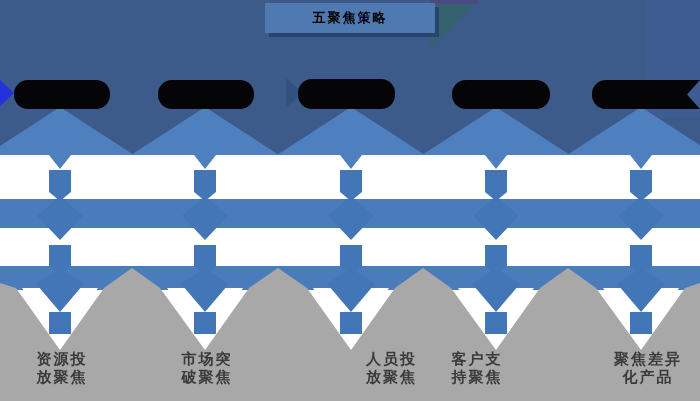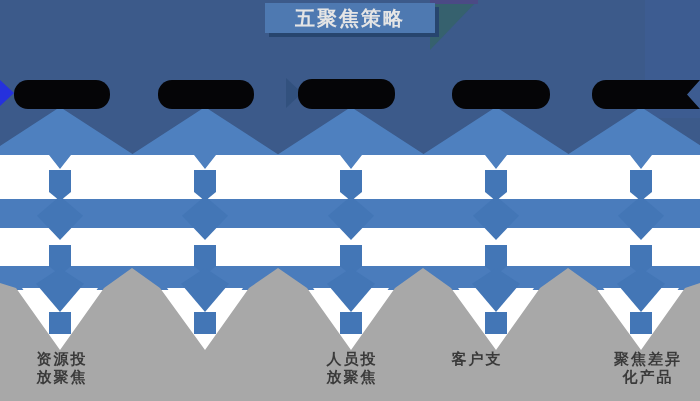--- a/index.html
+++ b/index.html
@@ -55,27 +55,27 @@
   .pointer-left{position:absolute;left:0;top:80px;width:14px;height:26px;background:var(--pointer_blue);
     clip-path:polygon(0 0,100% 50%,0 100%);}
   .pointer-mid{position:absolute;left:286px;top:78px;width:16px;height:30px;background:#32517e;
     clip-path:polygon(0 0,100% 50%,0 100%);}
   
   .title-box{
     position:absolute;left:265px;top:3px;width:170px;height:30px;
     background:var(--title_bg);box-shadow:4px 4px 0 var(--title_shadow);
     display:flex;align-items:center;justify-content:center;
   }
-  .title-box span{color:#e5e5e5;font-weight:bold;font-size:20px;letter-spacing:2px;}
+  .title-box span{color:#000000;font-weight:bold;font-size:13px;letter-spacing:2px;}
   
   .label{
     position:absolute;top:350px;width:130px;text-align:center;
     color:var(--label_text);font-size:15px;font-weight:600;line-height:18px;letter-spacing:2px;
   }
-  .label-1{left:-3px;} .label-2{left:142px;} .label-3{left:287px;} .label-4{left:412px;} .label-5{left:583px;}
+  .label-1{left:-3px;} .label-2{left:142px;} .label-3{left:287px;text-align:right;} .label-4{left:412px;} .label-5{left:583px;}
 </style>
 </head>
 <body>
 
 <div class="stage">
 
   <div class="band band-a"></div>
   <div class="patch patch-teal"></div>
   <div class="patch patch-purple"></div>
   <div class="patch patch-right"></div>
@@ -149,25 +149,30 @@
   <div class="blob blob5"></div>
 
   <div class="title-box">
     <span>五聚焦策略</span>
   </div>
 
   <div class="label label-1">
     <div>资源投</div>
     <div>放聚焦</div>
   </div>
+  <div class="label label-2">
+    <div>市场突</div>
+    <div>破聚焦</div>
+  </div>
   <div class="label label-3">
     <div>人员投</div>
     <div>放聚焦</div>
   </div>
   <div class="label label-4">
     <div>客户支</div>
+    <div>持聚焦</div>
   </div>
   <div class="label label-5">
     <div>聚焦差异</div>
     <div>化产品</div>
   </div>
 
 </div>
 
 </body></html>

